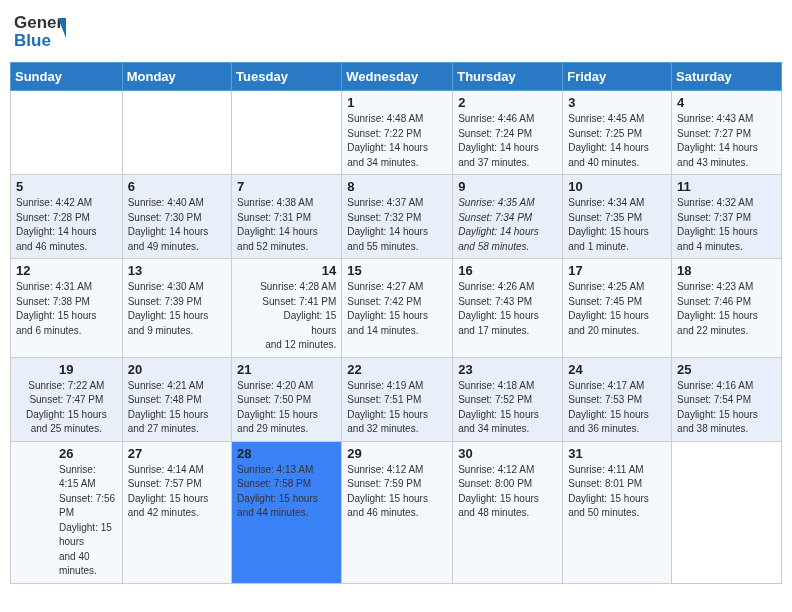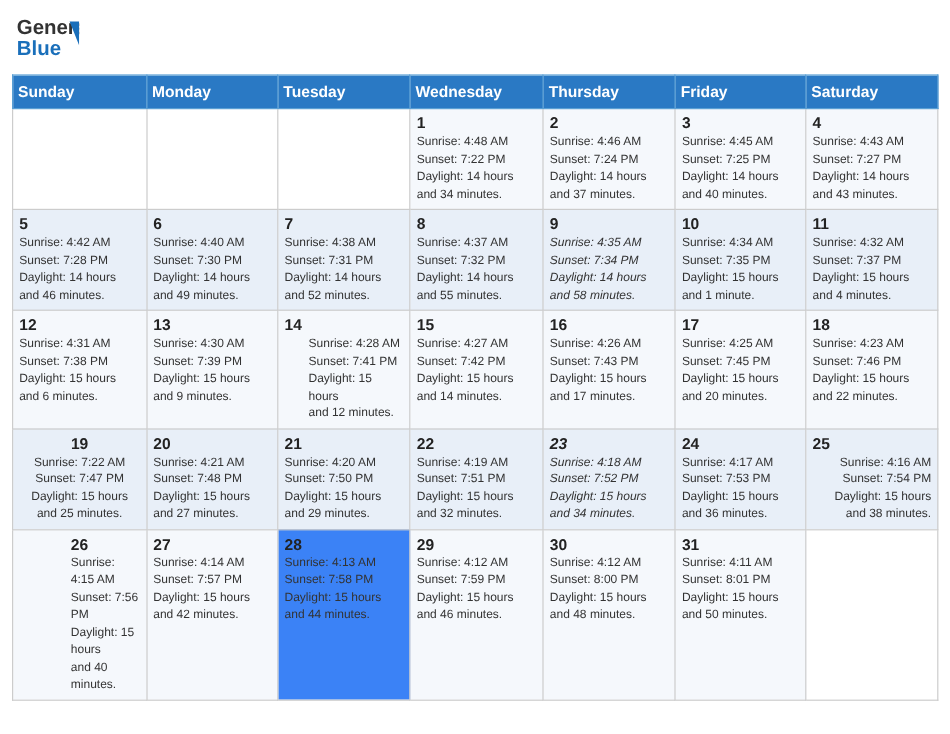--- a/index.html
+++ b/index.html
@@ -203,21 +203,21 @@
 Daylight: 15 hours
 and 6 minutes.</div>
         </td>
         <td style="background: rgb(245, 248, 252);">
           <span class="day-num">13</span>
           <div class="day-info" style="white-space: pre-line;">Sunrise: 4:30 AM
 Sunset: 7:39 PM
 Daylight: 15 hours
 and 9 minutes.</div>
         </td>
-        <td style="background: rgb(245, 248, 252);">
+        <td style="background: rgb(245, 248, 252); text-align: right;">
           <span class="day-num">14</span>
           <div class="day-info" style="white-space: pre-line; margin-left: 20px;">Sunrise: 4:28 AM
 Sunset: 7:41 PM
 Daylight: 15 hours
 and 12 minutes.</div>
         </td>
         <td style="background: rgb(245, 248, 252);">
           <span class="day-num">15</span>
           <div class="day-info" style="white-space: pre-line;">Sunrise: 4:27 AM
 Sunset: 7:42 PM
@@ -268,37 +268,37 @@
 Daylight: 15 hours
 and 29 minutes.</div>
         </td>
         <td style="background: rgb(232, 239, 248);">
           <span class="day-num">22</span>
           <div class="day-info" style="white-space: pre-line;">Sunrise: 4:19 AM
 Sunset: 7:51 PM
 Daylight: 15 hours
 and 32 minutes.</div>
         </td>
-        <td style="background: rgb(232, 239, 248); font-style: italic;">
+        <td style="background: rgb(232, 239, 248);">
           <span class="day-num">23</span>
           <div class="day-info" style="white-space: pre-line;">Sunrise: 4:18 AM
 Sunset: 7:52 PM
 Daylight: 15 hours
 and 34 minutes.</div>
         </td>
         <td style="background: rgb(232, 239, 248);">
           <span class="day-num">24</span>
           <div class="day-info" style="white-space: pre-line;">Sunrise: 4:17 AM
 Sunset: 7:53 PM
 Daylight: 15 hours
 and 36 minutes.</div>
         </td>
         <td style="background: rgb(232, 239, 248);">
           <span class="day-num">25</span>
-          <div class="day-info" style="white-space: pre-line; text-align: right;">Sunrise: 4:16 AM
+          <div class="day-info" style="white-space: pre-line;">Sunrise: 4:16 AM
 Sunset: 7:54 PM
 Daylight: 15 hours
 and 38 minutes.</div>
         </td>
       </tr>
       <tr>
         <td style="background: rgb(245, 248, 252); padding-left: 48px;">
           <span class="day-num">26</span>
           <div class="day-info" style="white-space: pre-line;">Sunrise: 4:15 AM
 Sunset: 7:56 PM

